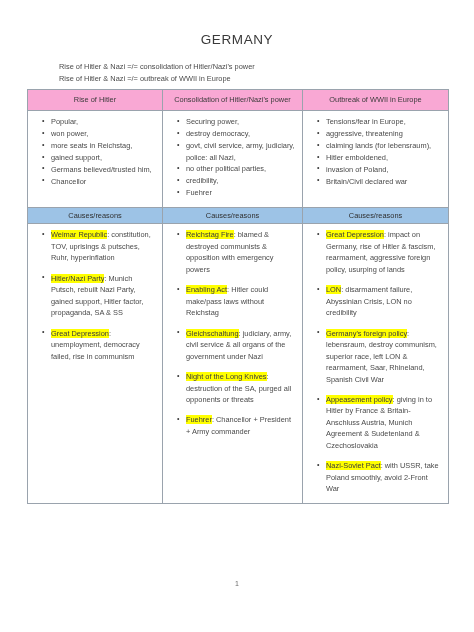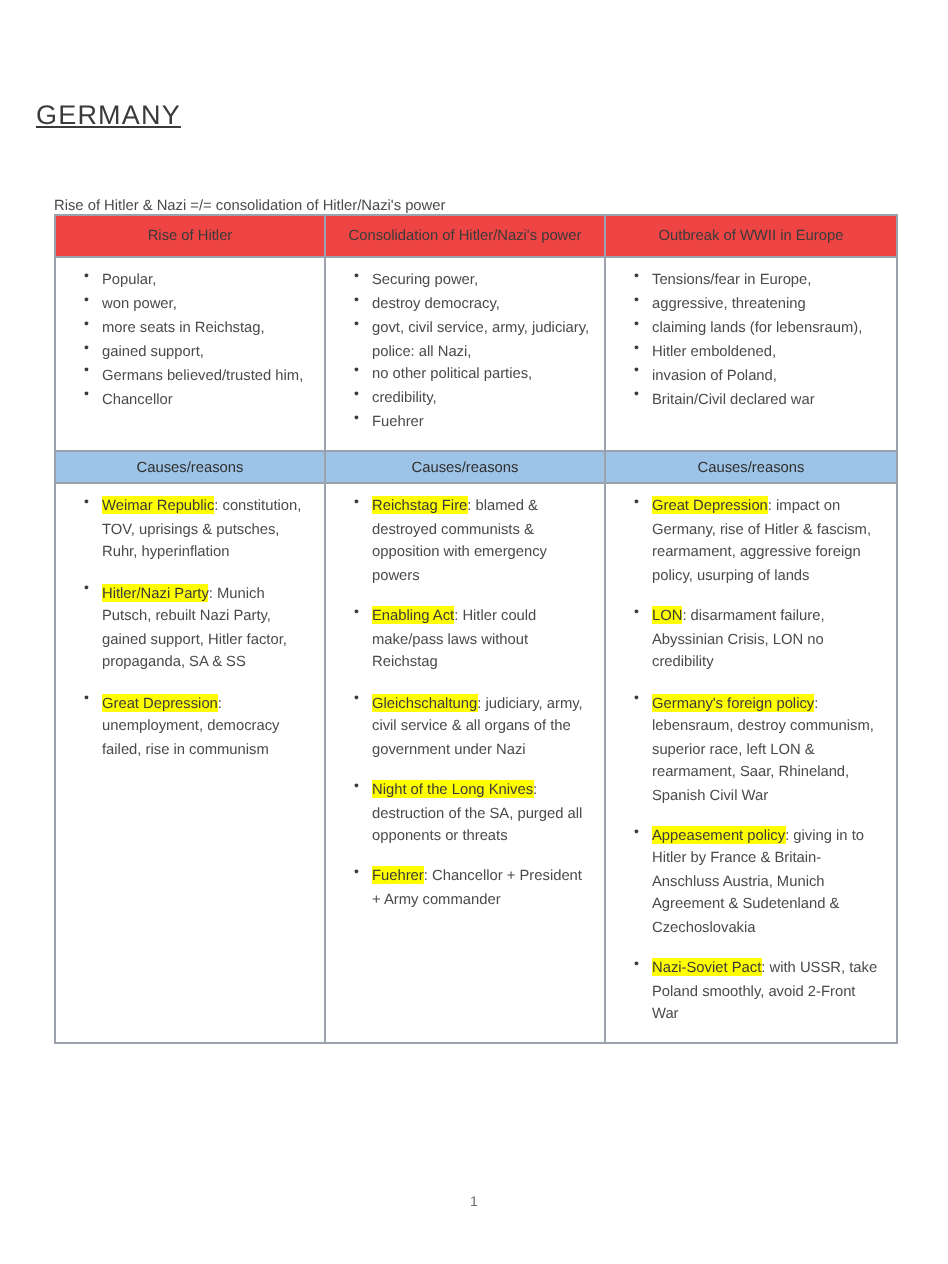--- a/index.html
+++ b/index.html
@@ -18,59 +18,58 @@
 
   .page {
     width: 474px;
     height: 632px;
     position: relative;
     background: #ffffff;
     box-sizing: border-box;
   }
 
   .doc-title {
-    text-align: left;
+    text-align: center;
     font-size: 13.5px;
     color: #3a3a3a;
     letter-spacing: 0.6px;
-    margin: 18px;
+    margin: 0;
     padding-top: 32px;
     font-weight: normal;
-    text-decoration: underline;
   }
 
   .intro {
     margin: 0;
     padding: 14px 0 0 27px;
     font-size: 7.4px;
     line-height: 1.62;
     color: #4a4a4a;
   }
-  .intro div { white-space: nowrap; }
+  .intro div { white-space: nowrap; margin-left: 32px; }
 
   table.matrix {
     position: absolute;
     left: 27px;
     top: 89px;
     width: 421px;
     border-collapse: collapse;
     table-layout: fixed;
   }
   table.matrix td {
     border: 0.8px solid #9aa3ad;
     vertical-align: top;
     padding: 0;
   }
 
   .col1 { width: 135px; }
   .col2 { width: 140px; }
   .col3 { width: 146px; }
 
   .hdr {
-    background: #ef4444;
+    background: #f9a8d4;
     text-align: center;
     font-size: 7.4px;
     line-height: 1.5;
     color: #3a3a3a;
     padding: 4px 6px 5px 6px !important;
     vertical-align: top !important;
   }
 
   .subhdr {
     background: #9dc3e6;

